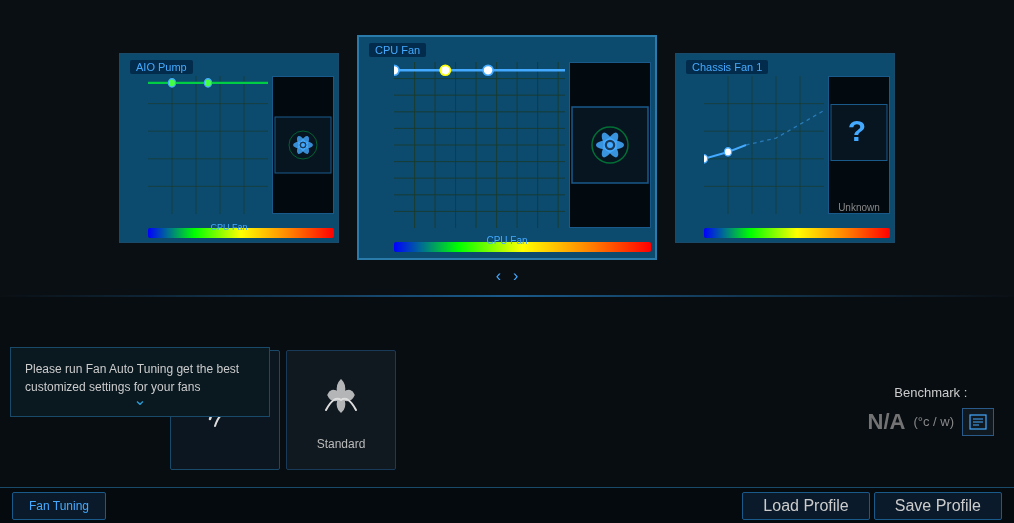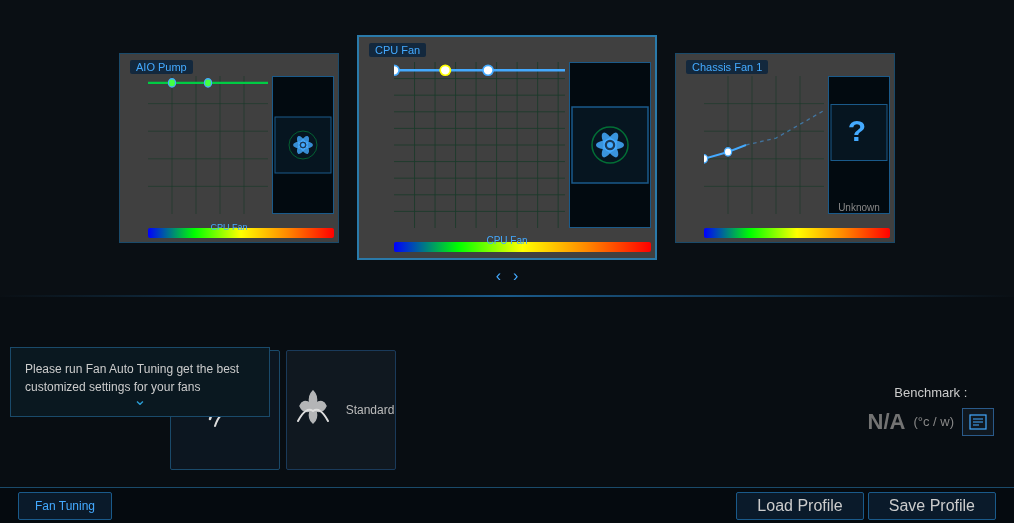--- a/index.html
+++ b/index.html
@@ -26,21 +26,21 @@
 
     .fan-cards-container {
       display: flex;
       align-items: center;
       gap: 18px;
     }
 
     
     .fan-card {
       border: 1px solid #1a4a6a;
-      background: #404040;
+      background: #0c4a6e;
       position: relative;
     }
     .fan-card.small {
       width: 220px;
       height: 190px;
       padding-left: 42px;
     }
     .fan-card.large {
       width: 300px;
       height: 225px;
@@ -201,21 +201,21 @@
       gap: 6px;
       margin-left: 150px;
     }
 
     .preset-btn {
       width: 110px;
       height: 120px;
       background: #101820;
       border: 1px solid #1a3a5a;
       display: flex;
-      flex-direction: row;
+      flex-direction: column;
       align-items: center;
       justify-content: center;
       cursor: pointer;
       gap: 8px;
       border-radius: 2px;
     }
     .preset-btn.silent {
       background: #0c1620;
       border-color: #1a4a6a;
     }
@@ -272,21 +272,21 @@
     .bottom-bar {
       position: absolute;
       bottom: 0;
       left: 0;
       right: 0;
       height: 36px;
       background: #050a0f;
       border-top: 1px solid #1a4a6a;
       display: flex;
       align-items: center;
-      padding: 0 18px;
+      padding: 0 12px;
     }
 
     .fan-tuning-btn {
       height: 28px;
       padding: 0 16px;
       background: #0a1a2a;
       border: 1px solid #1a5a8a;
       color: #4af;
       font-size: 12px;
       cursor: pointer;

